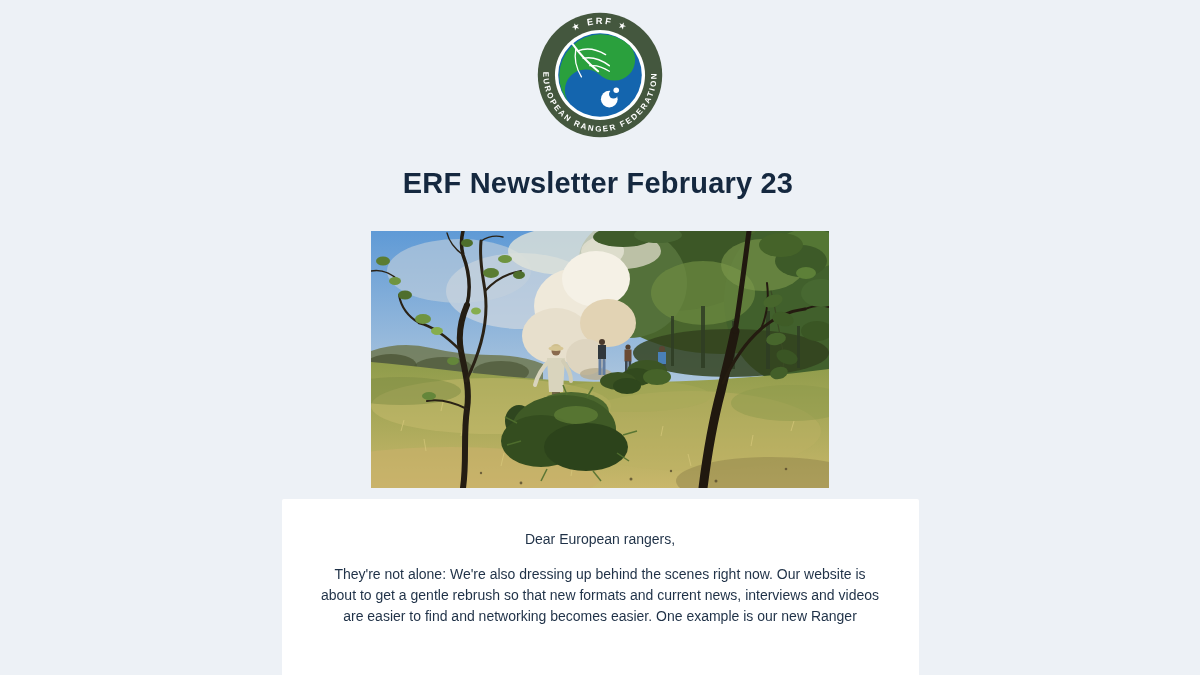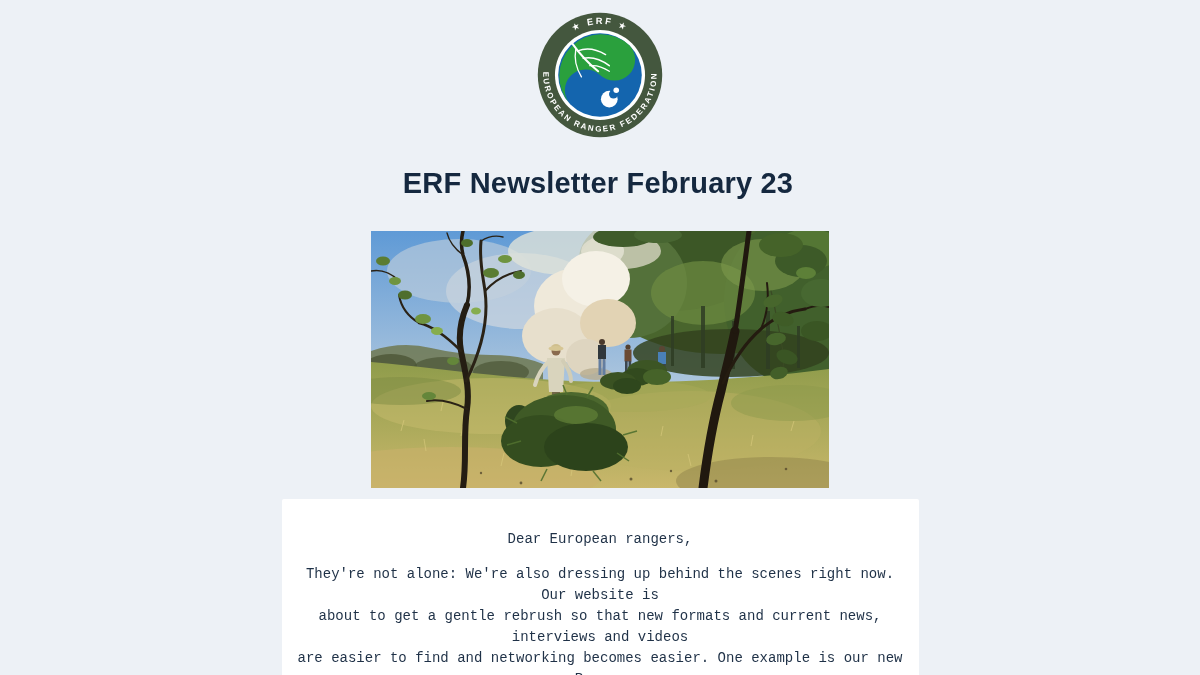--- a/index.html
+++ b/index.html
@@ -36,21 +36,20 @@
     padding:30px 14px 60px;
     min-height:240px;
   }
   .card p{
     margin:0 0 14px 0;
     font-size:14px;
     line-height:21px;
     color:#1f3147;
     text-align:center;
     white-space:pre-line;
-    font-family:Liberation Mono, monospace;
   }
   .ring-text{
     fill:#ffffff;
     font-family:"Liberation Sans","DejaVu Sans",sans-serif;
     font-weight:bold;
   }
 </style>
 </head>
 <body>
 

